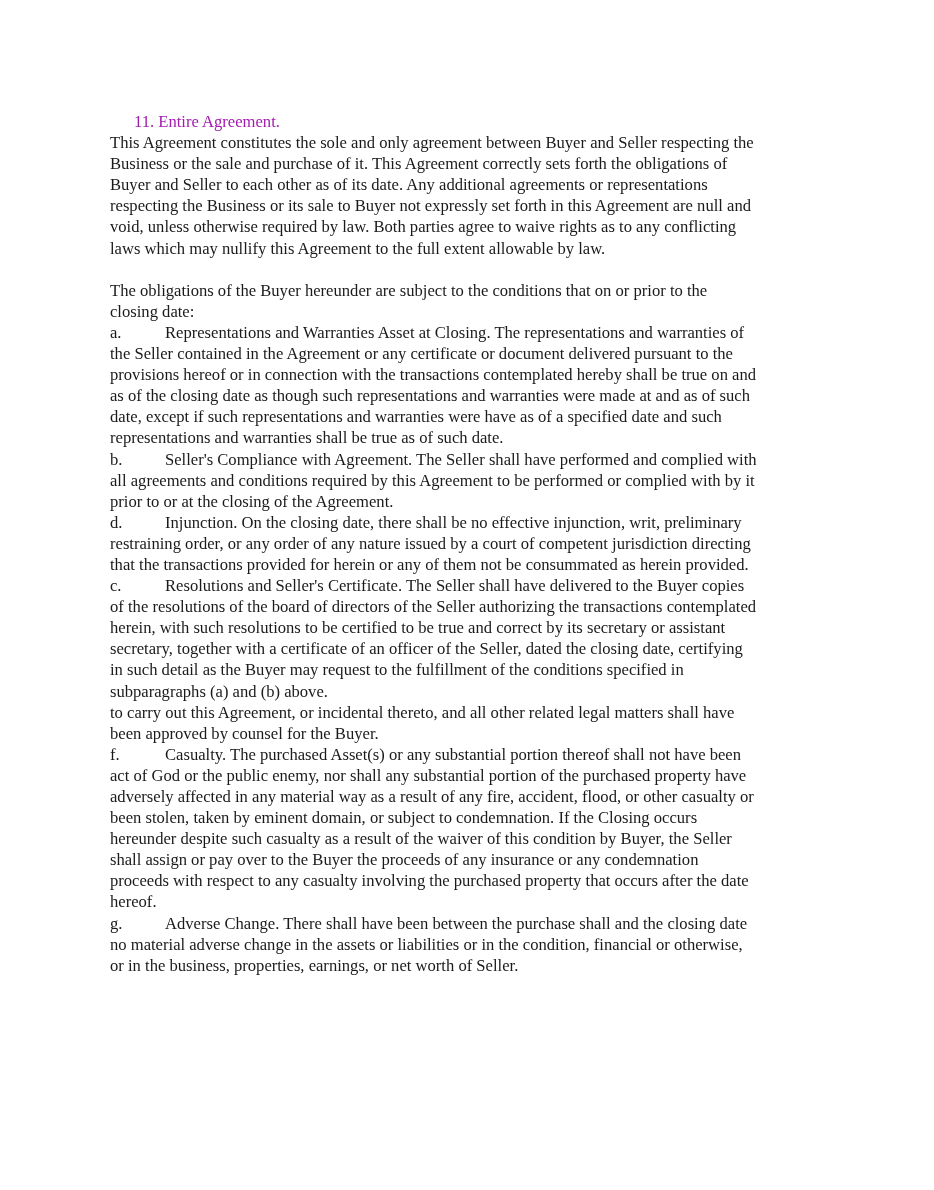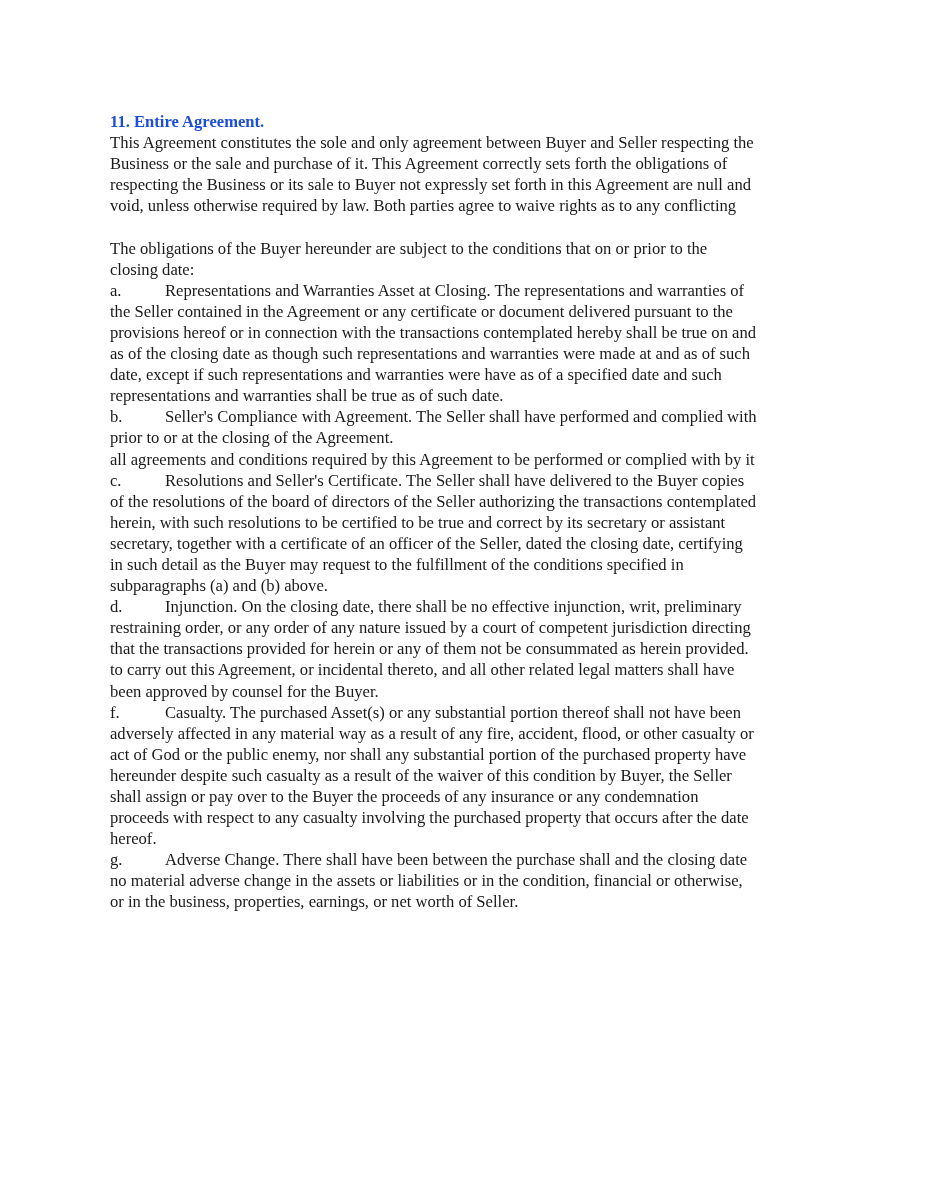--- a/index.html
+++ b/index.html
@@ -3,83 +3,86 @@
   <meta charset="utf-8">
   <style>
     html, body { margin: 0; padding: 0; background: #ffffff; }
     body { width: 934px; height: 1190px; position: relative; overflow: hidden; }
     .page {
       position: absolute; left: 110px; top: 111px; width: 720px;
       font-family: "Liberation Serif", serif; font-size: 16.6px; line-height: 21.1px;
       color: #1a1a1a;
     }
     .line { white-space: nowrap; display: block; height: 21.1px; }
-    .heading { font-weight: bold; color: #1d4ed8; }
+    .heading { font-weight: normal; color: #a21caf; margin-left: 24px; }
     .gap { height: 21.1px; }
     .label { display: inline-block; width: 55px; }
     .plain { font-weight: normal; }
   </style>
 </head>
 <body>
 
 <div class="page">
 
   <section>
     <span class="line heading">11. Entire Agreement.</span>
     <span class="line">This Agreement constitutes the sole and only agreement between Buyer and Seller respecting the</span>
     <span class="line">Business or the sale and purchase of it. This Agreement correctly sets forth the obligations of</span>
+    <span class="line">Buyer and Seller to each other as of its date. Any additional agreements or representations</span>
     <span class="line">respecting the Business or its sale to Buyer not expressly set forth in this Agreement are null and</span>
     <span class="line">void, unless otherwise required by law. Both parties agree to waive rights as to any conflicting</span>
+    <span class="line">laws which may nullify this Agreement to the full extent allowable by law.</span>
   </section>
 
   <div class="gap"></div>
 
   <section>
     <span class="line">The obligations of the Buyer hereunder are subject to the conditions that on or prior to the</span>
     <span class="line">closing date:</span>
 
     <div>
       <span class="line"><span class="label">a.</span><span>Representations and Warranties Asset at Closing. The representations and warranties of</span></span>
       <span class="line">the Seller contained in the Agreement or any certificate or document delivered pursuant to the</span>
       <span class="line">provisions hereof or in connection with the transactions contemplated hereby shall be true on and</span>
       <span class="line">as of the closing date as though such representations and warranties were made at and as of such</span>
       <span class="line">date, except if such representations and warranties were have as of a specified date and such</span>
       <span class="line">representations and warranties shall be true as of such date.</span>
     </div>
 
     <div>
       <span class="line"><span class="label">b.</span><span>Seller's Compliance with Agreement. The Seller shall have performed and complied with</span></span>
+      <span class="line">all agreements and conditions required by this Agreement to be performed or complied with by it</span>
       <span class="line">prior to or at the closing of the Agreement.</span>
-      <span class="line">all agreements and conditions required by this Agreement to be performed or complied with by it</span>
+    </div>
+
+    <div>
+      <span class="line"><span class="label">d.</span><span>Injunction. On the closing date, there shall be no effective injunction, writ, preliminary</span></span>
+      <span class="line">restraining order, or any order of any nature issued by a court of competent jurisdiction directing</span>
+      <span class="line">that the transactions provided for herein or any of them not be consummated as herein provided.</span>
     </div>
 
     <div>
       <span class="line"><span class="label">c.</span><span>Resolutions and Seller's Certificate. The Seller shall have delivered to the Buyer copies</span></span>
       <span class="line">of the resolutions of the board of directors of the Seller authorizing the transactions contemplated</span>
       <span class="line">herein, with such resolutions to be certified to be true and correct by its secretary or assistant</span>
       <span class="line">secretary, together with a certificate of an officer of the Seller, dated the closing date, certifying</span>
       <span class="line">in such detail as the Buyer may request to the fulfillment of the conditions specified in</span>
       <span class="line">subparagraphs (a) and (b) above.</span>
     </div>
 
     <div>
-      <span class="line"><span class="label">d.</span><span>Injunction. On the closing date, there shall be no effective injunction, writ, preliminary</span></span>
-      <span class="line">restraining order, or any order of any nature issued by a court of competent jurisdiction directing</span>
-      <span class="line">that the transactions provided for herein or any of them not be consummated as herein provided.</span>
-    </div>
-
-    <div>
       <span class="line">to carry out this Agreement, or incidental thereto, and all other related legal matters shall have</span>
       <span class="line">been approved by counsel for the Buyer.</span>
     </div>
 
     <div>
       <span class="line"><span class="label">f.</span><span>Casualty. The purchased Asset(s) or any substantial portion thereof shall not have been</span></span>
+      <span class="line">act of God or the public enemy, nor shall any substantial portion of the purchased property have</span>
       <span class="line">adversely affected in any material way as a result of any fire, accident, flood, or other casualty or</span>
-      <span class="line">act of God or the public enemy, nor shall any substantial portion of the purchased property have</span>
+      <span class="line">been stolen, taken by eminent domain, or subject to condemnation. If the Closing occurs</span>
       <span class="line">hereunder despite such casualty as a result of the waiver of this condition by Buyer, the Seller</span>
       <span class="line">shall assign or pay over to the Buyer the proceeds of any insurance or any condemnation</span>
       <span class="line">proceeds with respect to any casualty involving the purchased property that occurs after the date</span>
       <span class="line">hereof.</span>
     </div>
 
     <div>
       <span class="line"><span class="label">g.</span><span>Adverse Change. There shall have been between the purchase shall and the closing date</span></span>
       <span class="line">no material adverse change in the assets or liabilities or in the condition, financial or otherwise,</span>
       <span class="line">or in the business, properties, earnings, or net worth of Seller.</span>

